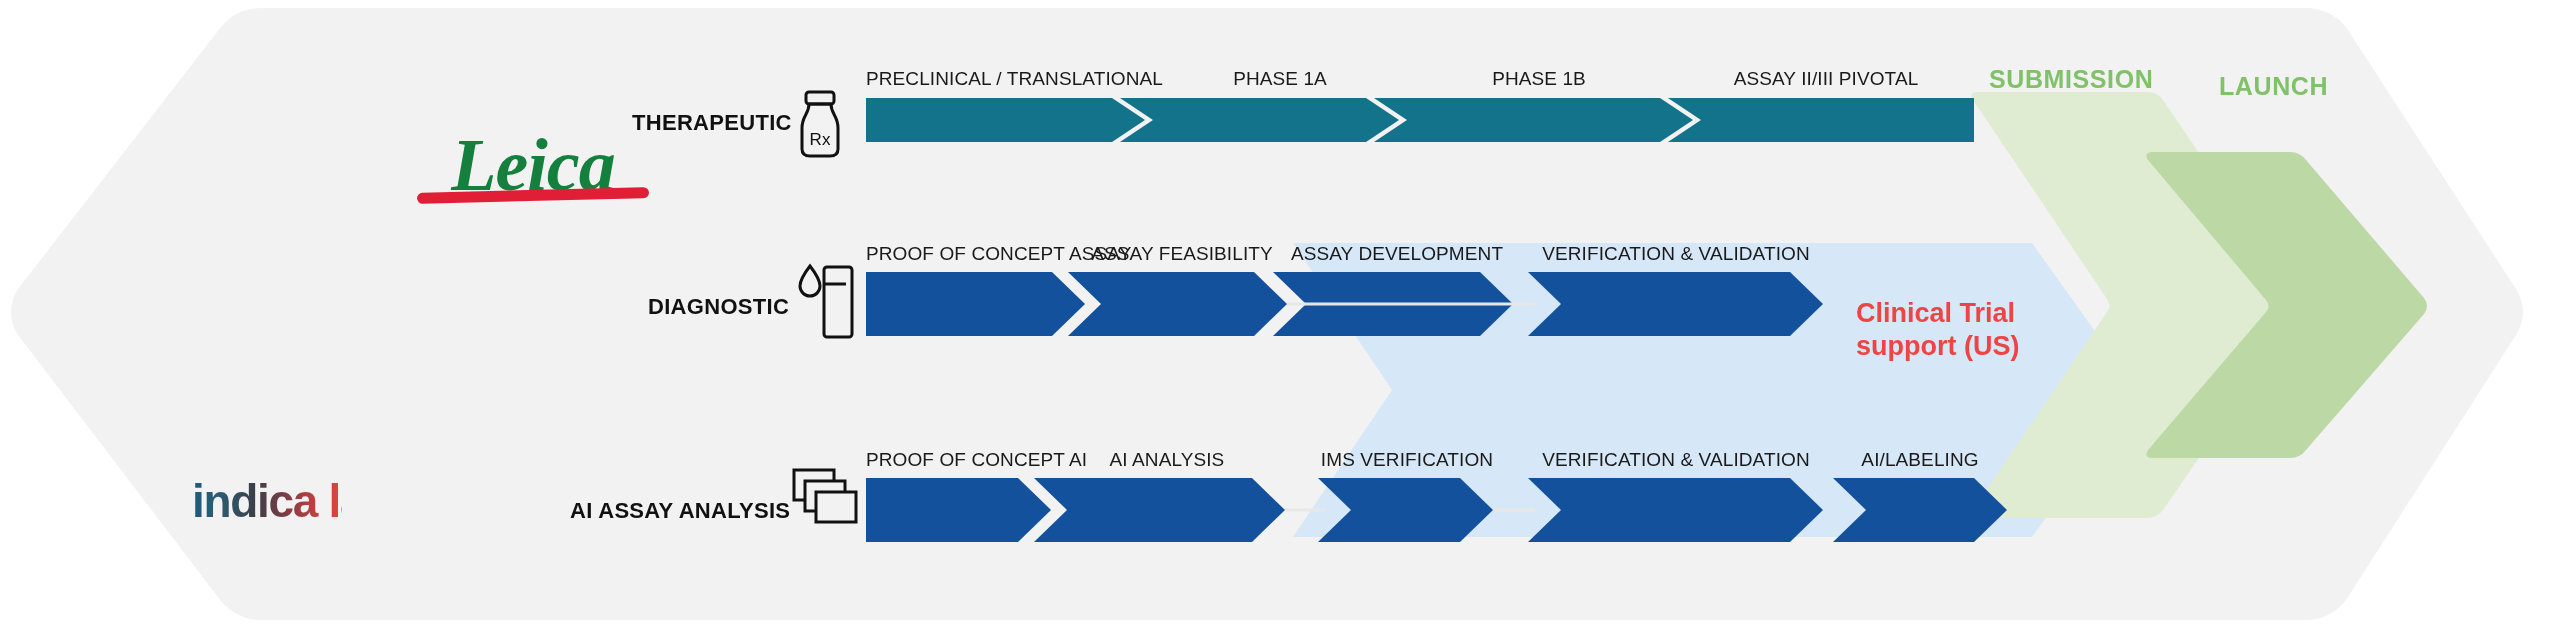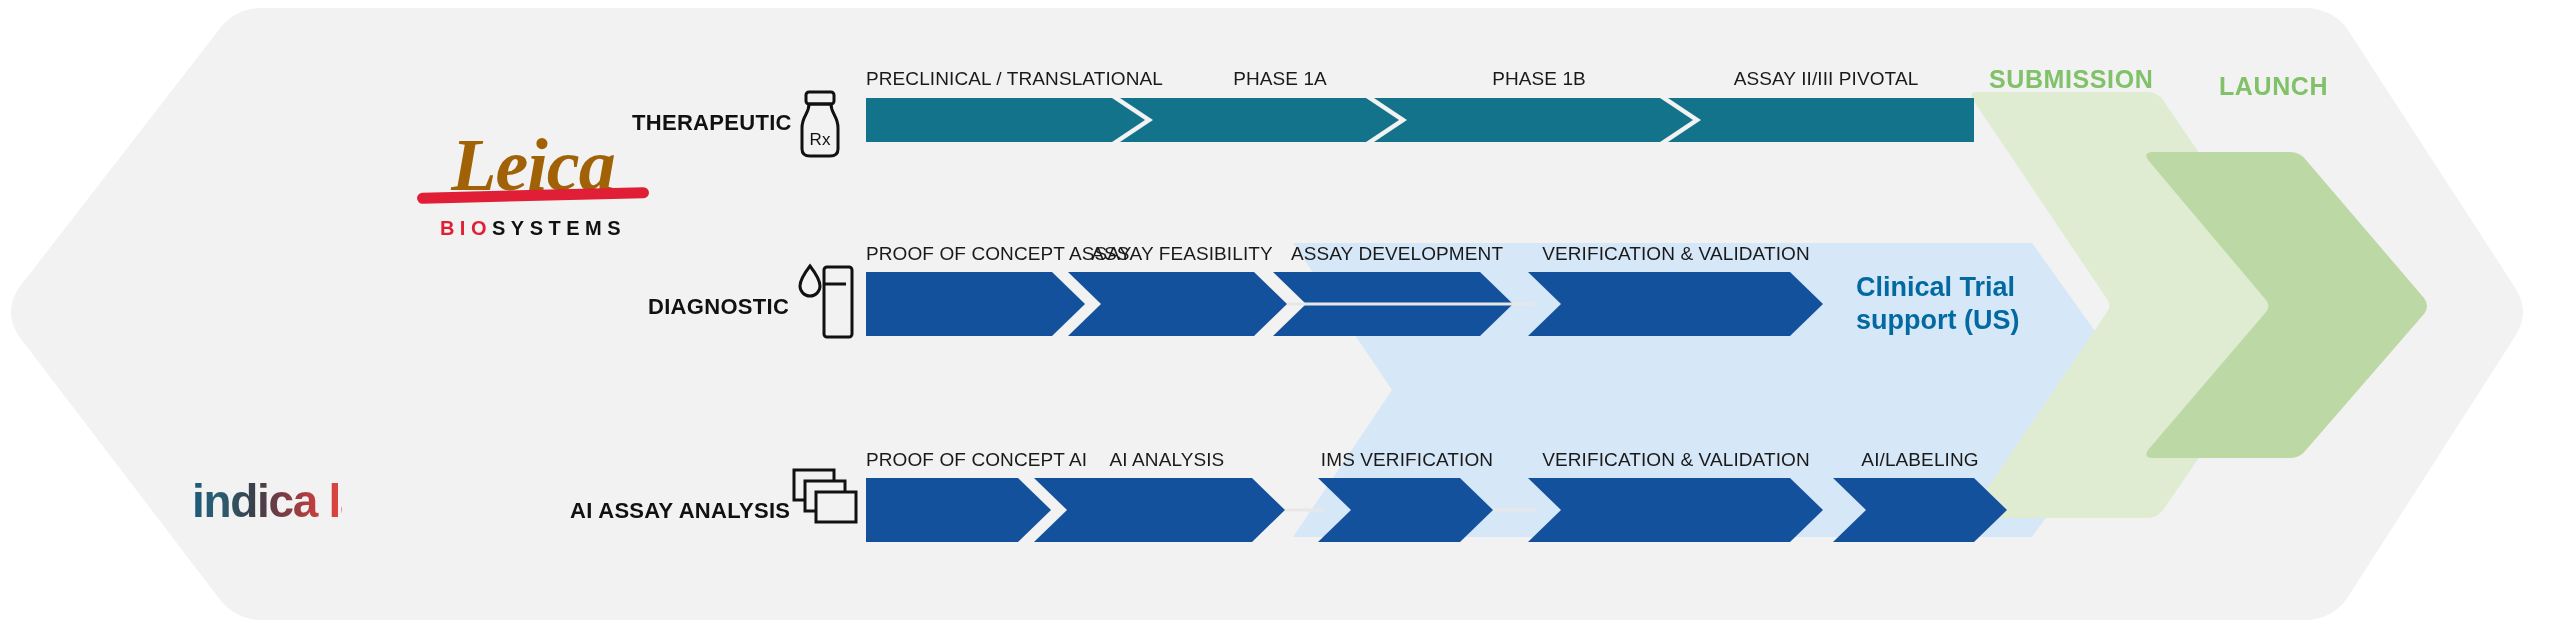--- a/index.html
+++ b/index.html
@@ -6,40 +6,40 @@
   html,body{margin:0;padding:0;background:#ffffff;}
   body{font-family:"Liberation Sans", sans-serif;}
   #stage{position:relative;width:2560px;height:629px;background:#ffffff;overflow:hidden;}
 
   
   #bgArrow{position:absolute;left:0;top:0;width:2560px;height:629px;}
 
   
   .leica-wrap{position:absolute;left:383px;top:128px;width:300px;text-align:center;}
   .leica-script{font-family:"Liberation Serif", serif;font-style:italic;font-weight:bold;
-      font-size:74px;color:#a16207;letter-spacing:-1px;line-height:1.0;position:relative;display:inline-block;}
+      font-size:74px;color:#15803d;letter-spacing:-1px;line-height:1.0;position:relative;display:inline-block;}
   .leica-underline{width:232px;height:11px;background:#e01f36;border-radius:6px;margin:-12px auto 0 auto;
       transform:rotate(-1.4deg);}
   .leica-bio{margin-top:16px;font-size:20px;font-weight:bold;letter-spacing:5.5px;}
   .leica-bio .b{color:#e01f36;}
   .leica-bio .s{color:#111111;}
 
   .indica-wrap{position:absolute;left:192px;top:478px;width:150px;}
   .indica-text{font-size:46px;font-weight:bold;letter-spacing:-1.3px;line-height:1;
       background:linear-gradient(90deg,#1d5a78 0%,#2b5c72 18%,#3c3f49 42%,#7d3c44 62%,#c0403f 82%,#e0453f 100%);
       -webkit-background-clip:text;background-clip:text;color:transparent;white-space:nowrap;}
 
   .row-label{position:absolute;font-size:22px;font-weight:bold;color:#111111;letter-spacing:0.3px;white-space:nowrap;}
 
   
   .phase-label{position:absolute;font-size:19px;color:#1a1a1a;white-space:nowrap;text-align:center;
       letter-spacing:0.1px;}
 
-  .ct-support{position:absolute;font-size:27px;font-weight:bold;color:#0369a1;line-height:1.22;
-      white-space:nowrap;}
+  .ct-support{position:absolute;font-size:27px;font-weight:bold;color:#ef4444;line-height:1.22;
+      white-space:nowrap;margin-top:26px;}
 
   .green-label{position:absolute;font-size:25px;font-weight:bold;color:#80c169;letter-spacing:0.6px;}
 
   svg{display:block;}
   #chevlayer{position:absolute;left:0;top:0;width:2560px;height:629px;}
 </style>
 </head>
 <body>
 
 <div id="stage">
@@ -183,23 +183,20 @@
     <g transform="translate(794,470)">
       <rect x="0" y="0" width="40" height="30" fill="none" stroke="#111" stroke-width="3"></rect>
       <rect x="11" y="11" width="40" height="30" fill="#f2f2f2" stroke="#111" stroke-width="3"></rect>
       <rect x="22" y="22" width="40" height="30" fill="#f2f2f2" stroke="#111" stroke-width="3"></rect>
     </g>
   </svg>
 
   <div class="leica-wrap">
     <div class="leica-script">Leica</div>
     <div class="leica-underline"></div>
-    <div class="leica-bio">
-      <span class="b">BIO</span><span class="s">SYSTEMS</span>
-    </div>
   </div>
 
   <div class="indica-wrap">
     <div class="indica-text">indica labs</div>
   </div>
 
   <div class="row-label" style="left:632px;top:110px;">THERAPEUTIC</div>
   <div class="row-label" style="left:648px;top:294px;">DIAGNOSTIC</div>
   <div class="row-label" style="left:570px;top:498px;">AI ASSAY ANALYSIS</div>
 

